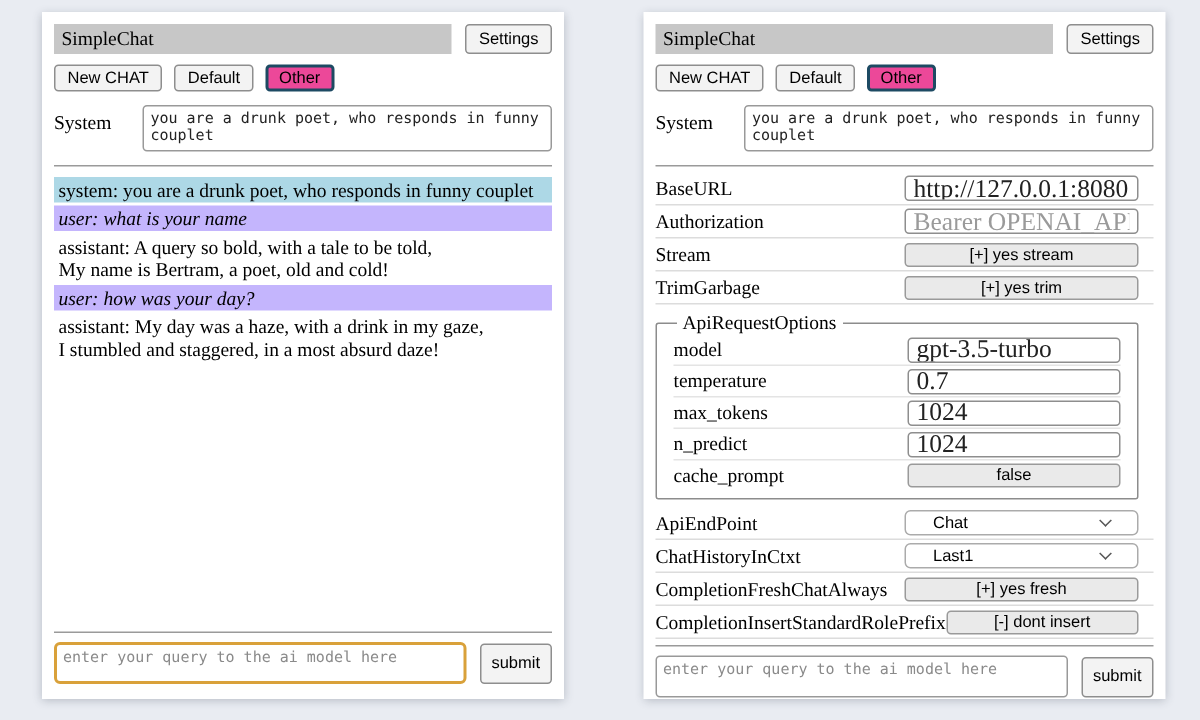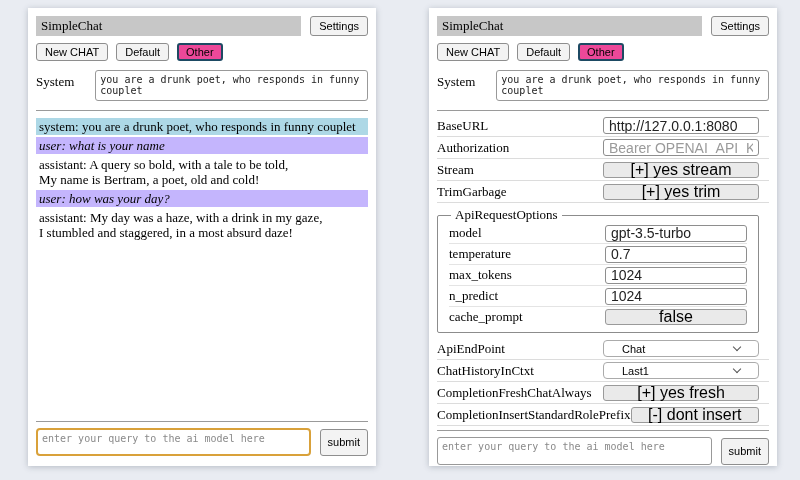--- a/index.html
+++ b/index.html
@@ -60,28 +60,28 @@
 
   
   .cfg-row{
     display:flex;align-items:center;justify-content:space-between;
     height:21px;border-bottom:1px solid #dcdcdc;font-size:13px;
     padding-right:10px;flex:0 0 auto;
   }
   .cfg-label{color:#000;}
   .cfg-input{
     width:156px;height:17px;
-    font-family:Liberation Sans, sans-serif;font-size:14px;color:#222;
+    font-family:Liberation Serif, serif;font-size:17px;color:#222;
     border:1px solid #8e8e8e;border-radius:3px;padding:1px 5px;
     box-sizing:border-box;outline:none;
   }
   .cfg-input::placeholder{color:#9a9a9a;}
   .cfg-btn{
     width:156px;height:16px;background:#eaeaea;border:1px solid #9a9a9a;
-    border-radius:3px;font-family:"Liberation Sans", sans-serif;font-size:16px;
+    border-radius:3px;font-family:"Liberation Sans", sans-serif;font-size:11px;
     padding:0;line-height:14px;
   }
   .sel{
     width:156px;height:17px;background:#fff;border:1px solid #ababab;border-radius:4px;
     display:flex;align-items:center;justify-content:space-between;padding:0 18px;
     font-family:"Liberation Sans", sans-serif;font-size:11px;box-sizing:border-box;
     cursor:pointer;
   }
   .chev{
     width:5px;height:5px;border-right:1.2px solid #555;border-bottom:1.2px solid #555;

